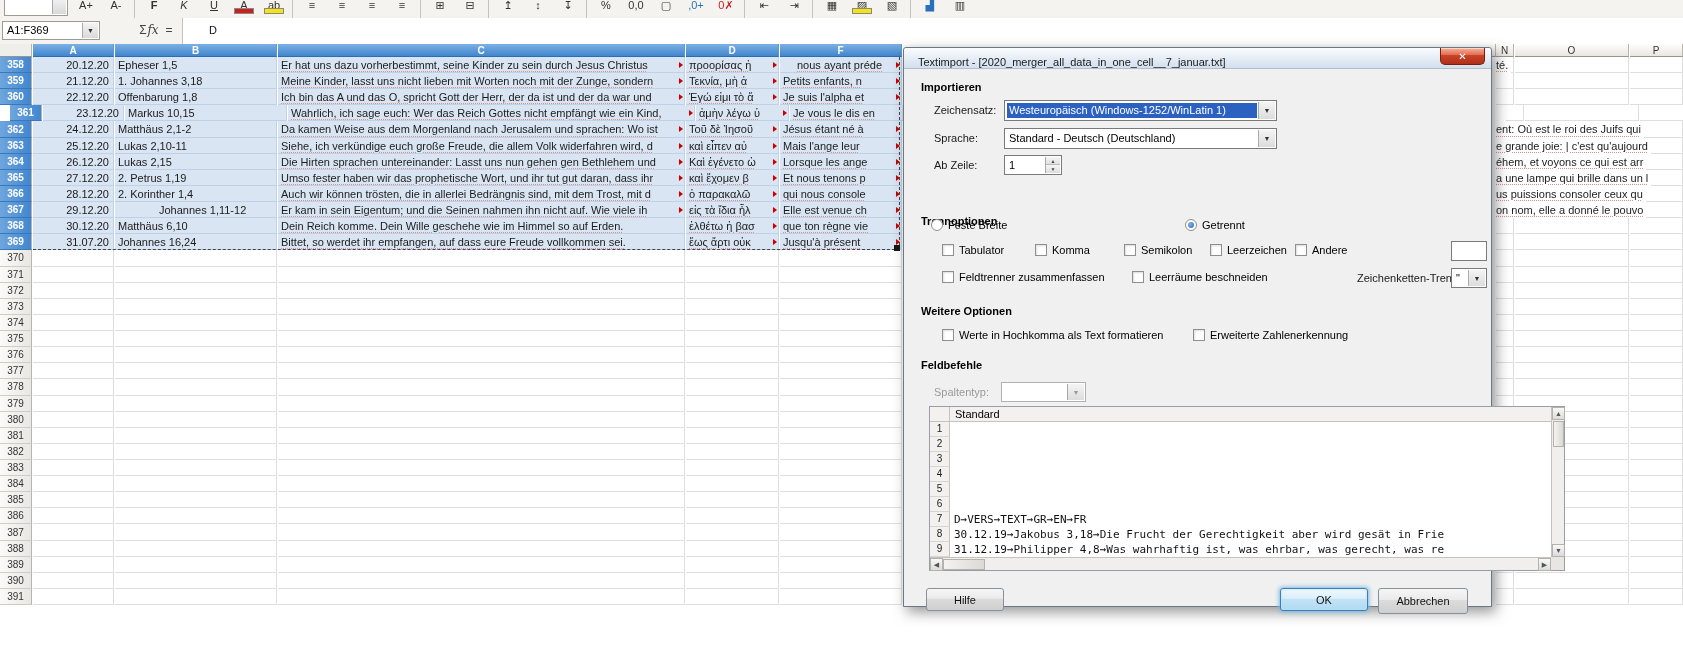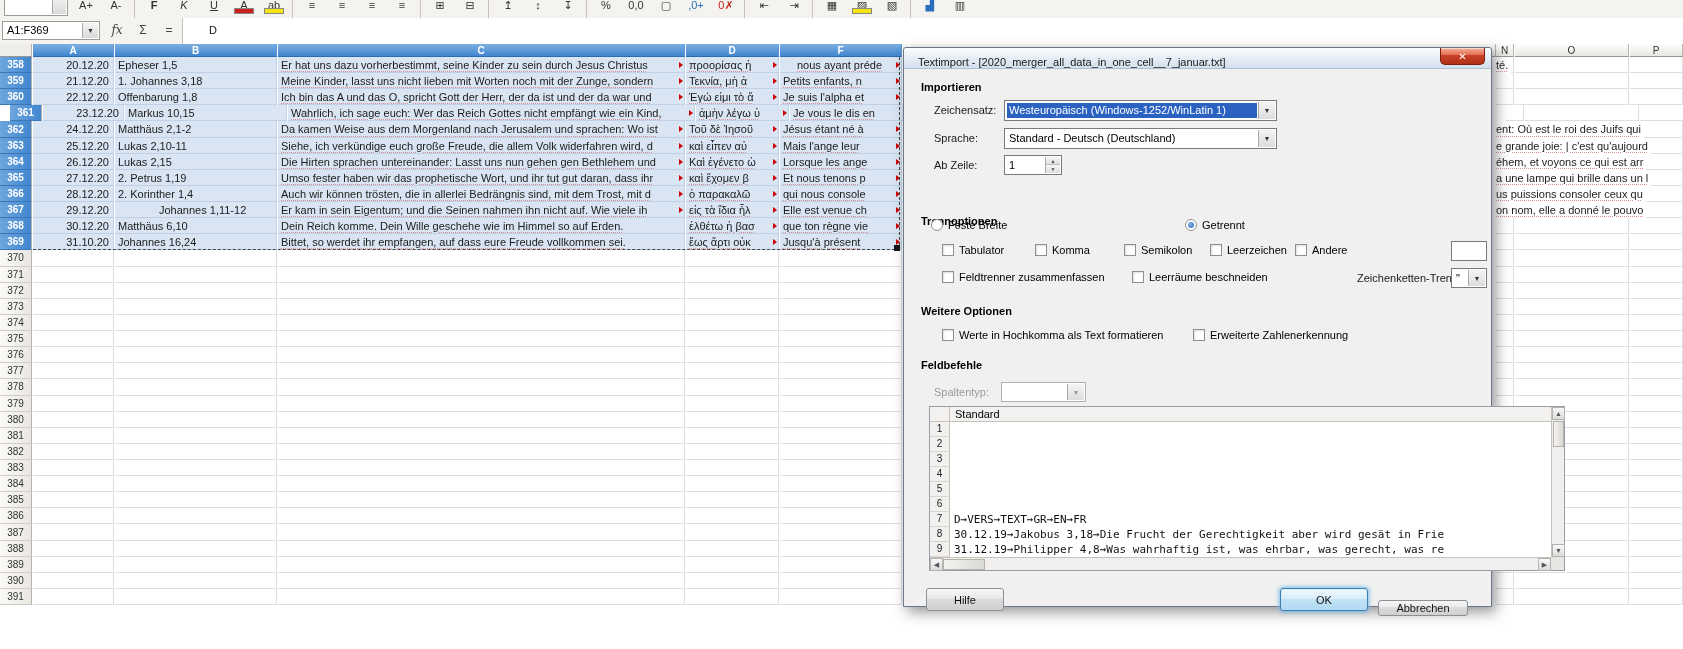--- a/index.html
+++ b/index.html
@@ -16,21 +16,21 @@
   .tb-spin{position:absolute;right:1px;top:1px;bottom:1px;width:13px;
            background:linear-gradient(#f4f4f4,#d9d9d9);border-left:1px solid #aaa;}
   
   .fbar{position:absolute;left:0;top:18px;right:0;height:26px;background:#f5f3ef;border-bottom:1px solid #c9c6c0;}
   .namebox{position:absolute;left:2px;top:3px;width:98px;height:19px;background:#fff;border:1px solid #9e9b95;
            box-sizing:border-box;font-size:11px;}
   .nb-text{position:absolute;left:4px;top:2px;}
   .nb-btn{position:absolute;right:1px;top:1px;bottom:1px;width:15px;background:linear-gradient(#f4f4f4,#d9d9d9);
           border-left:1px solid #aaa;font-size:7px;color:#333;display:flex;align-items:center;justify-content:center;}
   .fb-btn{position:absolute;top:2px;width:22px;height:20px;text-align:center;line-height:20px;font-size:12px;color:#444;}
-  .fb-fx{font-family:"DejaVu Serif",serif;font-style:italic;}
+  .fb-fx{font-family:"DejaVu Serif",serif;font-style:italic;margin-left:36px;}
   .fb-input{position:absolute;left:182px;top:0;right:0;bottom:0;background:#fff;border-left:1px solid #c5c2bc;
             font-size:11px;line-height:25px;padding-left:26px;color:#111;}
   
   .sheet{position:absolute;left:0;top:44px;right:0;height:561px;background:#fff;}
   .ch{position:absolute;display:flex;align-items:center;justify-content:center;font-size:10px;box-sizing:border-box;
       border-right:1px solid #b7b4ae;border-bottom:1px solid #98958f;background:linear-gradient(#fdfdfc,#e9e7e2);color:#333;}
   .ch.sel{background:linear-gradient(#7cb0e2,#4186cf);color:#fff;font-weight:bold;
           border-right:1px solid #5c97d2;border-bottom:1px solid #2e6db3;}
   .ch.corner{background:#f0eeea;}
   .gridrows{position:absolute;left:0;top:13px;right:0;height:548px;overflow:hidden;}
@@ -362,21 +362,21 @@
           <div class="cell sel" style="left: 115px; top: 0px; width: 162px; bottom: 0px;"><span>Matthäus 6,10</span></div>
           <div class="cell sel" style="left: 278px; top: 0px; width: 407px; bottom: 0px;"><span class="sp">Dein Reich komme. Dein Wille geschehe wie im Himmel so auf Erden.</span></div>
           <div class="cell sel" style="left: 686px; top: 0px; width: 93px; bottom: 0px;"><span class="sp">ἐλθέτω ἡ βασ</span><div class="clipmark"></div></div>
           <div class="cell sel" style="left: 780px; top: 0px; width: 122px; bottom: 0px;"><span class="sp">que ton règne vie</span><div class="clipmark"></div></div>
           <div class="cell empty" style="left: 1496px; top: 0px; width: 18px; bottom: 0px;"></div>
           <div class="cell empty" style="left: 1515px; top: 0px; width: 114px; bottom: 0px;"></div>
           <div class="cell empty" style="left: 1630px; top: 0px; width: 53px; bottom: 0px;"></div>
         </div>
         <div class="row" style="top: 177.32px; height: 16.12px;">
           <div class="rh sel">369</div>
-          <div class="cell sel date" style="left: 33px; top: 0px; width: 81px; bottom: 0px;"><span>31.10.20</span></div>
+          <div class="cell sel date" style="left: 33px; top: 0px; width: 81px; bottom: 0px;"><span>31.07.20</span></div>
           <div class="cell sel" style="left: 115px; top: 0px; width: 162px; bottom: 0px;"><span>Johannes 16,24</span></div>
           <div class="cell sel" style="left: 278px; top: 0px; width: 407px; bottom: 0px;"><span class="sp">Bittet, so werdet ihr empfangen, auf dass eure Freude vollkommen sei.</span></div>
           <div class="cell sel" style="left: 686px; top: 0px; width: 93px; bottom: 0px;"><span class="sp">ἕως ἄρτι οὐκ</span><div class="clipmark"></div></div>
           <div class="cell sel" style="left: 780px; top: 0px; width: 122px; bottom: 0px;"><span class="sp">Jusqu'à présent</span><div class="clipmark"></div></div>
           <div class="cell empty" style="left: 1496px; top: 0px; width: 18px; bottom: 0px;"></div>
           <div class="cell empty" style="left: 1515px; top: 0px; width: 114px; bottom: 0px;"></div>
           <div class="cell empty" style="left: 1630px; top: 0px; width: 53px; bottom: 0px;"></div>
         </div>
         <div class="row" style="top: 193.44px; height: 16.12px;">
           <div class="rh">370</div>
@@ -767,16 +767,16 @@
       <div class="hscroll">
         <div class="sb-btn" style="left:0;top:0;">◀</div>
         <div class="sb-thumb" style="left:13px;top:1px;width:42px;height:11px;"></div>
         <div class="sb-btn" style="right:0;top:0;">▶</div>
       </div>
       <div class="sb-corner"></div>
     </div>
 
     <div class="btn" style="left:22px;top:540px;width:78px;height:23px;">Hilfe</div>
     <div class="btn ok" style="left:376px;top:540px;width:88px;height:23px;">OK</div>
-    <div class="btn" style="left:474px;top:552px;width:90px;height:16px;">Abbrechen</div>
+    <div class="btn" style="left:474px;top:540px;width:90px;height:26px;">Abbrechen</div>
   </div>
 
 </div>
 
 </body></html>

